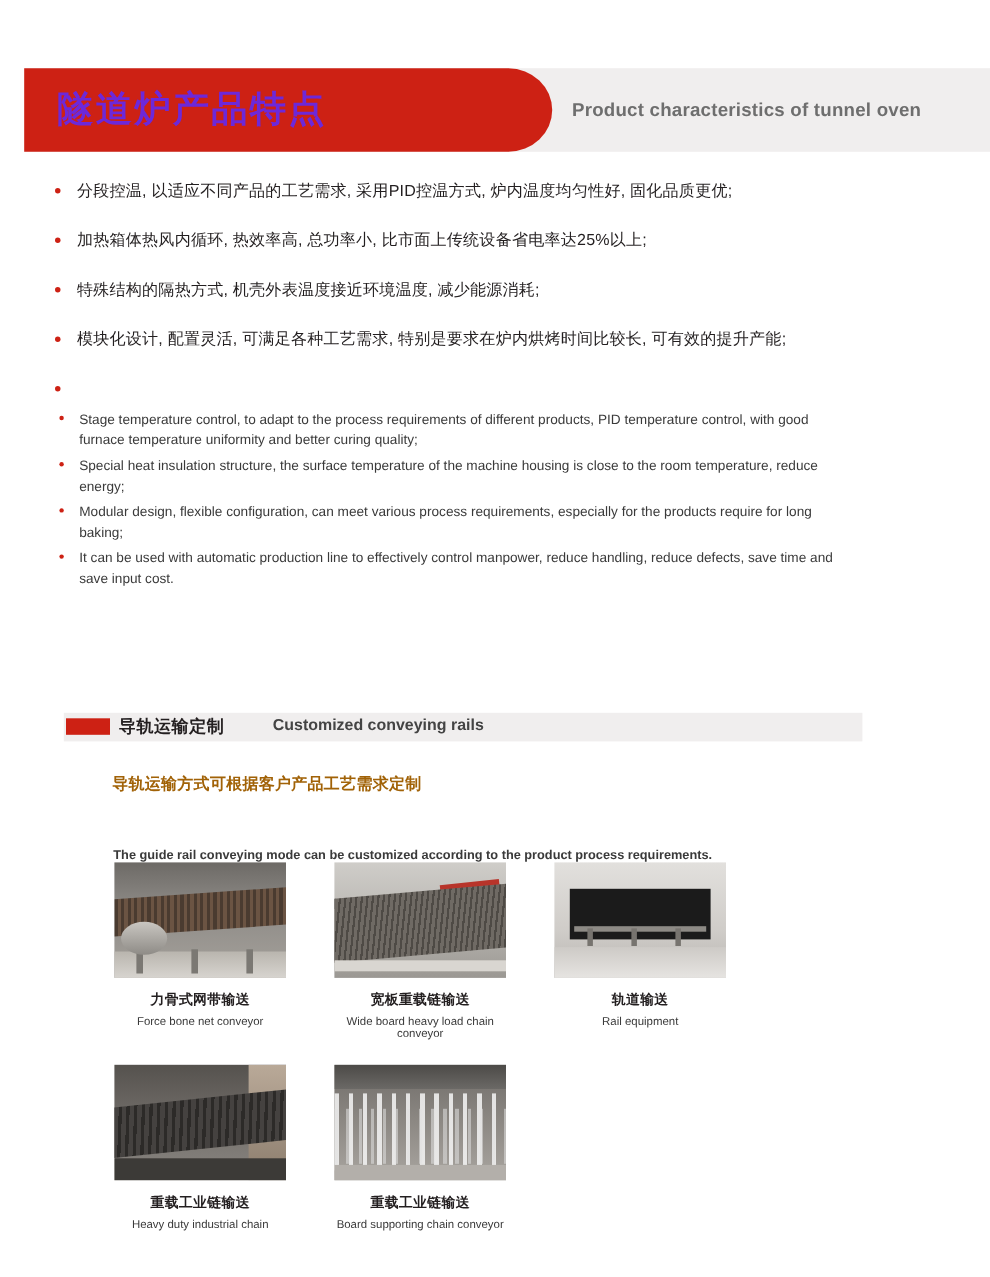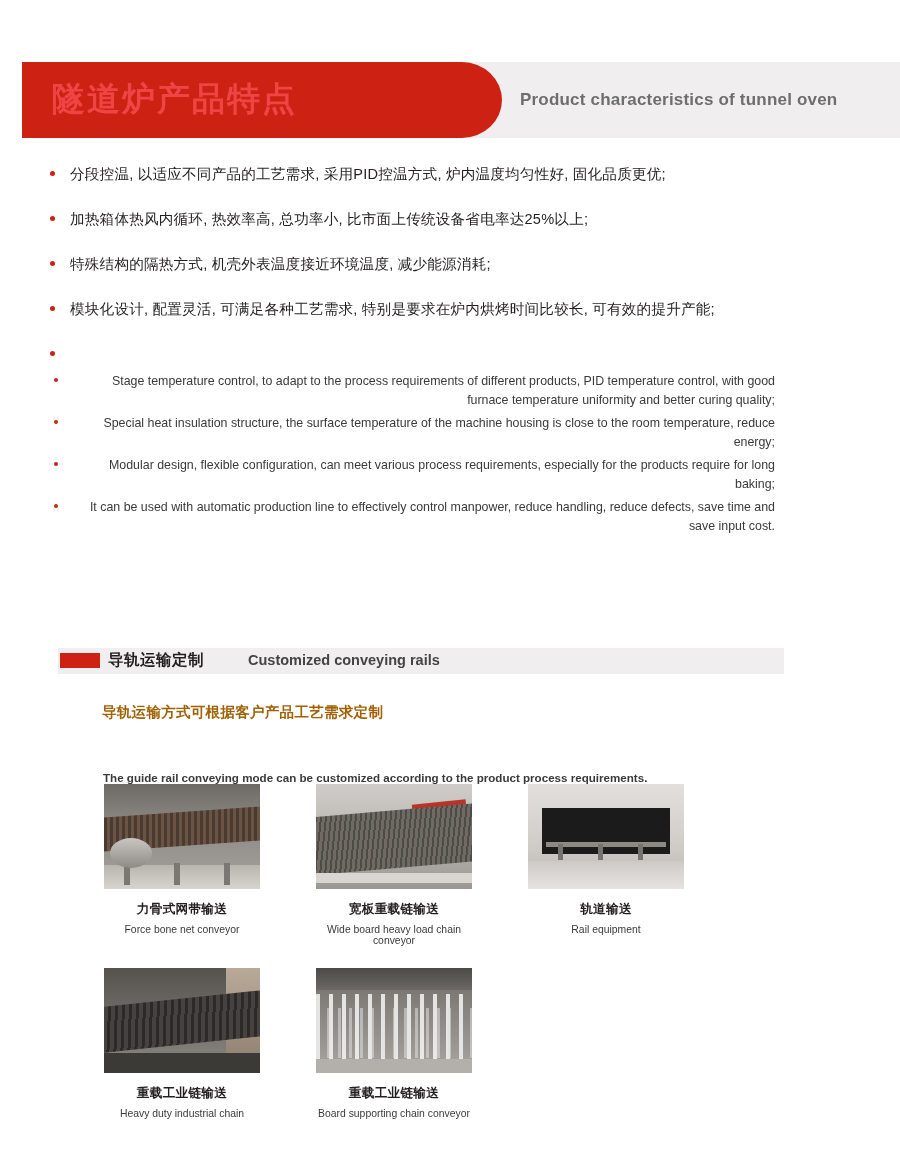--- a/index.html
+++ b/index.html
@@ -41,21 +41,21 @@
     background: #cd2114;
     border-top-right-radius: 40px 38px;
     border-bottom-right-radius: 40px 38px;
   }
   .header-title-cn {
     position: absolute;
     left: 52px;
     top: 15px;
     font-size: 33px;
     font-weight: bold;
-    color: #ef4444;
+    color: #6d28d9;
     letter-spacing: 2px;
     line-height: 44px;
   }
   .header-title-en {
     position: absolute;
     left: 520px;
     top: 28px;
     font-size: 17px;
     font-weight: bold;
     color: #6e6e6e;
@@ -95,21 +95,20 @@
     top: 372px;
     width: 725px;
   }
   .en-item {
     position: relative;
     padding-left: 22px;
     font-size: 12.4px;
     line-height: 18.5px;
     margin-bottom: 5px;
     color: #3a3a3a;
-    text-align: right;
   }
   .en-item .dot {
     position: absolute;
     left: 4px;
     top: 6px;
     width: 4px;
     height: 4px;
     border-radius: 50%;
     background: #cd2114;
   }
@@ -171,21 +170,21 @@
 
   
   .grid {
     position: absolute;
     left: 104px;
     top: 784px;
     width: 700px;
   }
   .grid-row {
     display: flex;
-    gap: 56px;
+    gap: 44px;
     margin-bottom: 22px;
   }
   .cell {
     width: 156px;
   }
   .thumb {
     width: 156px;
     height: 105px;
     overflow: hidden;
     position: relative;

